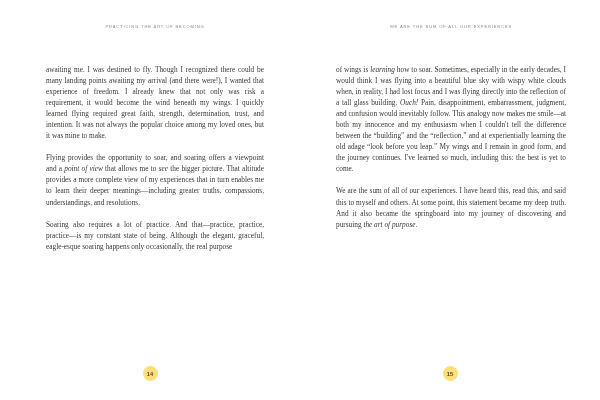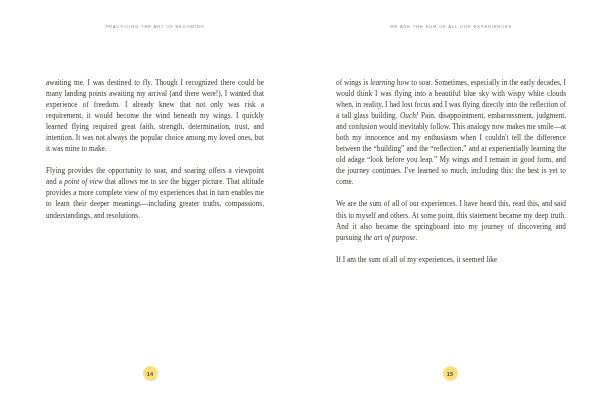--- a/index.html
+++ b/index.html
@@ -42,21 +42,21 @@
     color: #8e8b88;
     text-align: center;
     font-family: "Liberation Sans", "DejaVu Sans", sans-serif;
     height: 10px;
     line-height: 10px;
     white-space: nowrap;
     overflow: hidden;
   }
 
   .col {
-    margin-top: 45px;
+    margin-top: 32px;
     width: 100%;
   }
 
   p.para {
     margin: 0 0 11px 0;
     font-size: 7.3px;
     line-height: 11.05px;
     text-align: justify;
     text-justify: inter-word;
     color: #3a3835;
@@ -94,34 +94,34 @@
 <body>
 
 <div class="spread">
 
   <div class="page page-left">
     <div class="running-head">PRACTICING THE ART OF BECOMING</div>
 
     <div class="col">
       <p class="para"><span>awaiting me. I was destined to fly. Though I recognized there could be many landing points awaiting my arrival (and there were!), I wanted that experience of freedom. I already knew that not only was risk a requirement, it would become the wind beneath my wings. I quickly learned flying required great faith, strength, determination, trust, and intention. It was not always the popular choice among my loved ones, but it was mine to make.</span></p>
       <p class="para"><span>Flying provides the opportunity to soar, and soaring offers a viewpoint and a </span><em>point of view</em><span> that allows me to </span><em>see</em><span> the bigger picture. That altitude provides a more complete view of my experiences that in turn enables me to learn their deeper meanings—including greater truths, compassions, understandings, and resolutions.</span></p>
+      <p class="para"><span>Soaring also requires a lot of practice. And that—practice, practice, practice—is my constant state of being. Although the elegant, graceful, eagle-esque soaring happens only occasionally, the real purpose</span></p>
     </div>
 
     <div class="folio">
       <div class="folio-badge">14</div>
     </div>
   </div>
 
   <div class="page page-right">
     <div class="running-head">WE ARE THE SUM OF ALL OUR EXPERIENCES</div>
 
     <div class="col">
       <p class="para"><span>of wings is </span><em>learning</em><span> how to soar. Sometimes, especially in the early decades, I would think I was flying into a beautiful blue sky with wispy white clouds when, in reality, I had lost focus and I was flying directly into the reflection of a tall glass building. </span><em>Ouch!</em><span> Pain, disappointment, embarrassment, judgment, and confusion would inevitably follow. This analogy now makes me smile—at both my innocence and my enthusiasm when I couldn't tell the difference between the “building” and the “reflection,” and at experientially learning the old adage “look before you leap.” My wings and I remain in good form, and the journey continues. I've learned so much, including this: the best is yet to come.</span></p>
       <p class="para"><span>We are the sum of all of our experiences. I have heard this, read this, and said this to myself and others. At some point, this statement became my deep truth. And it also became the springboard into my journey of discovering and pursuing </span><em>the art of purpose</em><span>.</span></p>
-      <p class="para"><span>If I am the sum of all of my experiences, it seemed like</span></p>
     </div>
 
     <div class="folio">
       <div class="folio-badge">15</div>
     </div>
   </div>
 
 </div>
 
 </body></html>

